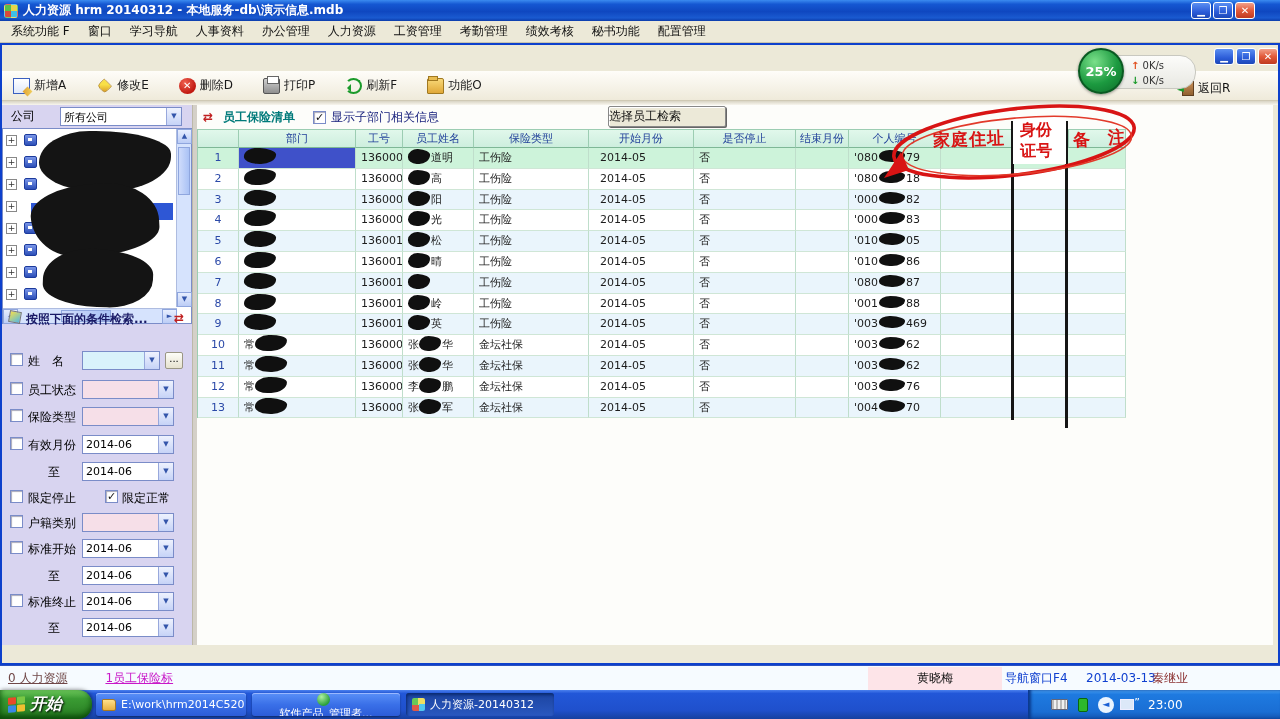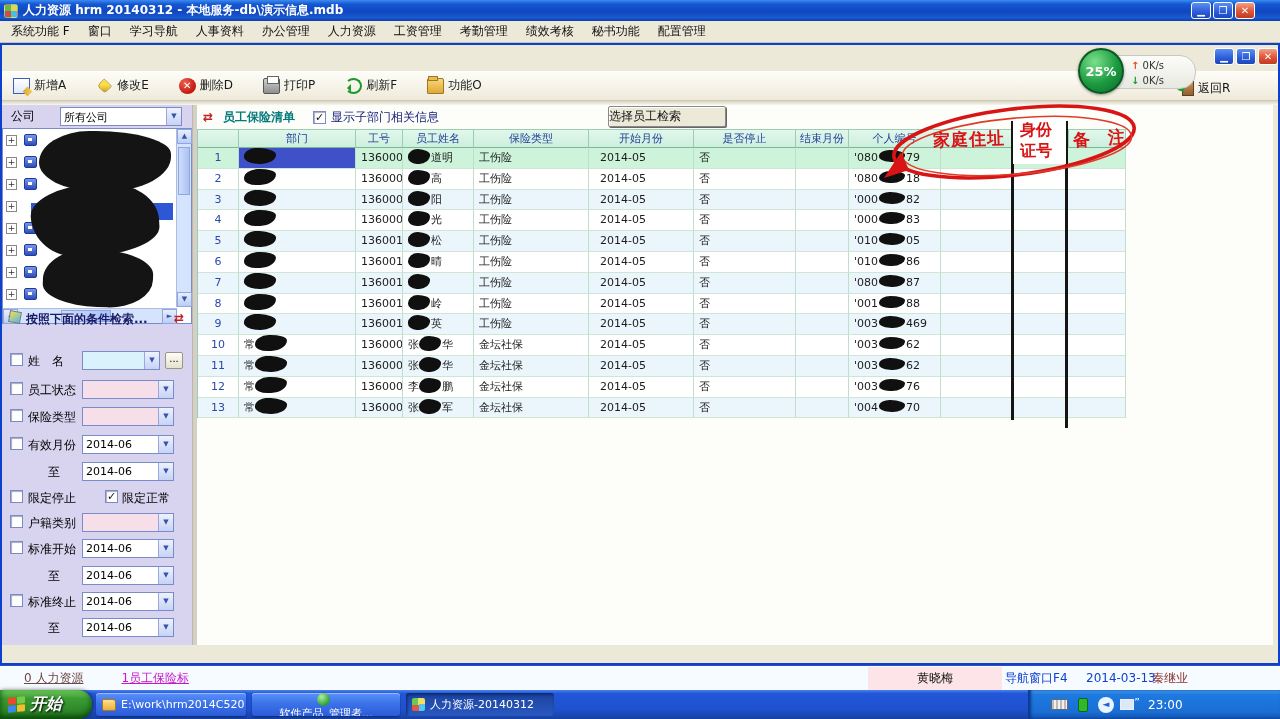--- a/index.html
+++ b/index.html
@@ -162,21 +162,21 @@
     border-top:1px solid #9aa8d8;display:flex;font-size:12px;color:#20388f;}
   .sb-panel{border:1px solid #c3c3dd;border-right-color:#fff;border-bottom-color:#fff;height:16px;line-height:15px;padding:0 6px;}
   .sb-p1{width:66px;margin-right:3px;}
   .sb-p2{flex:1;margin-right:20px;}
   .grip{position:absolute;right:2px;bottom:2px;width:13px;height:13px;
     background:repeating-linear-gradient(135deg,transparent 0 3px,#aab 3px 5px);}
 
   
   .winbar{position:absolute;left:0;top:665px;width:1280px;height:25px;background:#f6fbff;
     border-top:1px solid #2a50c0;display:flex;align-items:center;font-size:12px;}
-  .wlink0{margin-left:24px;color:#704848;text-decoration:underline;}
+  .wlink0{margin-left:8px;color:#704848;text-decoration:underline;}
   .wlink1{margin-left:38px;color:#c818c8;text-decoration:underline;}
   .user-panel{position:absolute;left:868px;top:1px;width:134px;height:23px;background:#fde4e8;
     text-align:center;line-height:23px;color:#111;}
   .nav-label{position:absolute;left:1005px;color:#1040d0;}
   .date-label{position:absolute;left:1086px;color:#1040d0;}
   .author-label{position:absolute;left:1152px;color:#8b3030;}
 
   
   .taskbar{position:absolute;left:0;top:690px;width:1280px;height:29px;
     background:linear-gradient(180deg,#4a80ee 0%,#2257d8 12%,#1f50cc 70%,#16409f 100%);color:#fff;}

